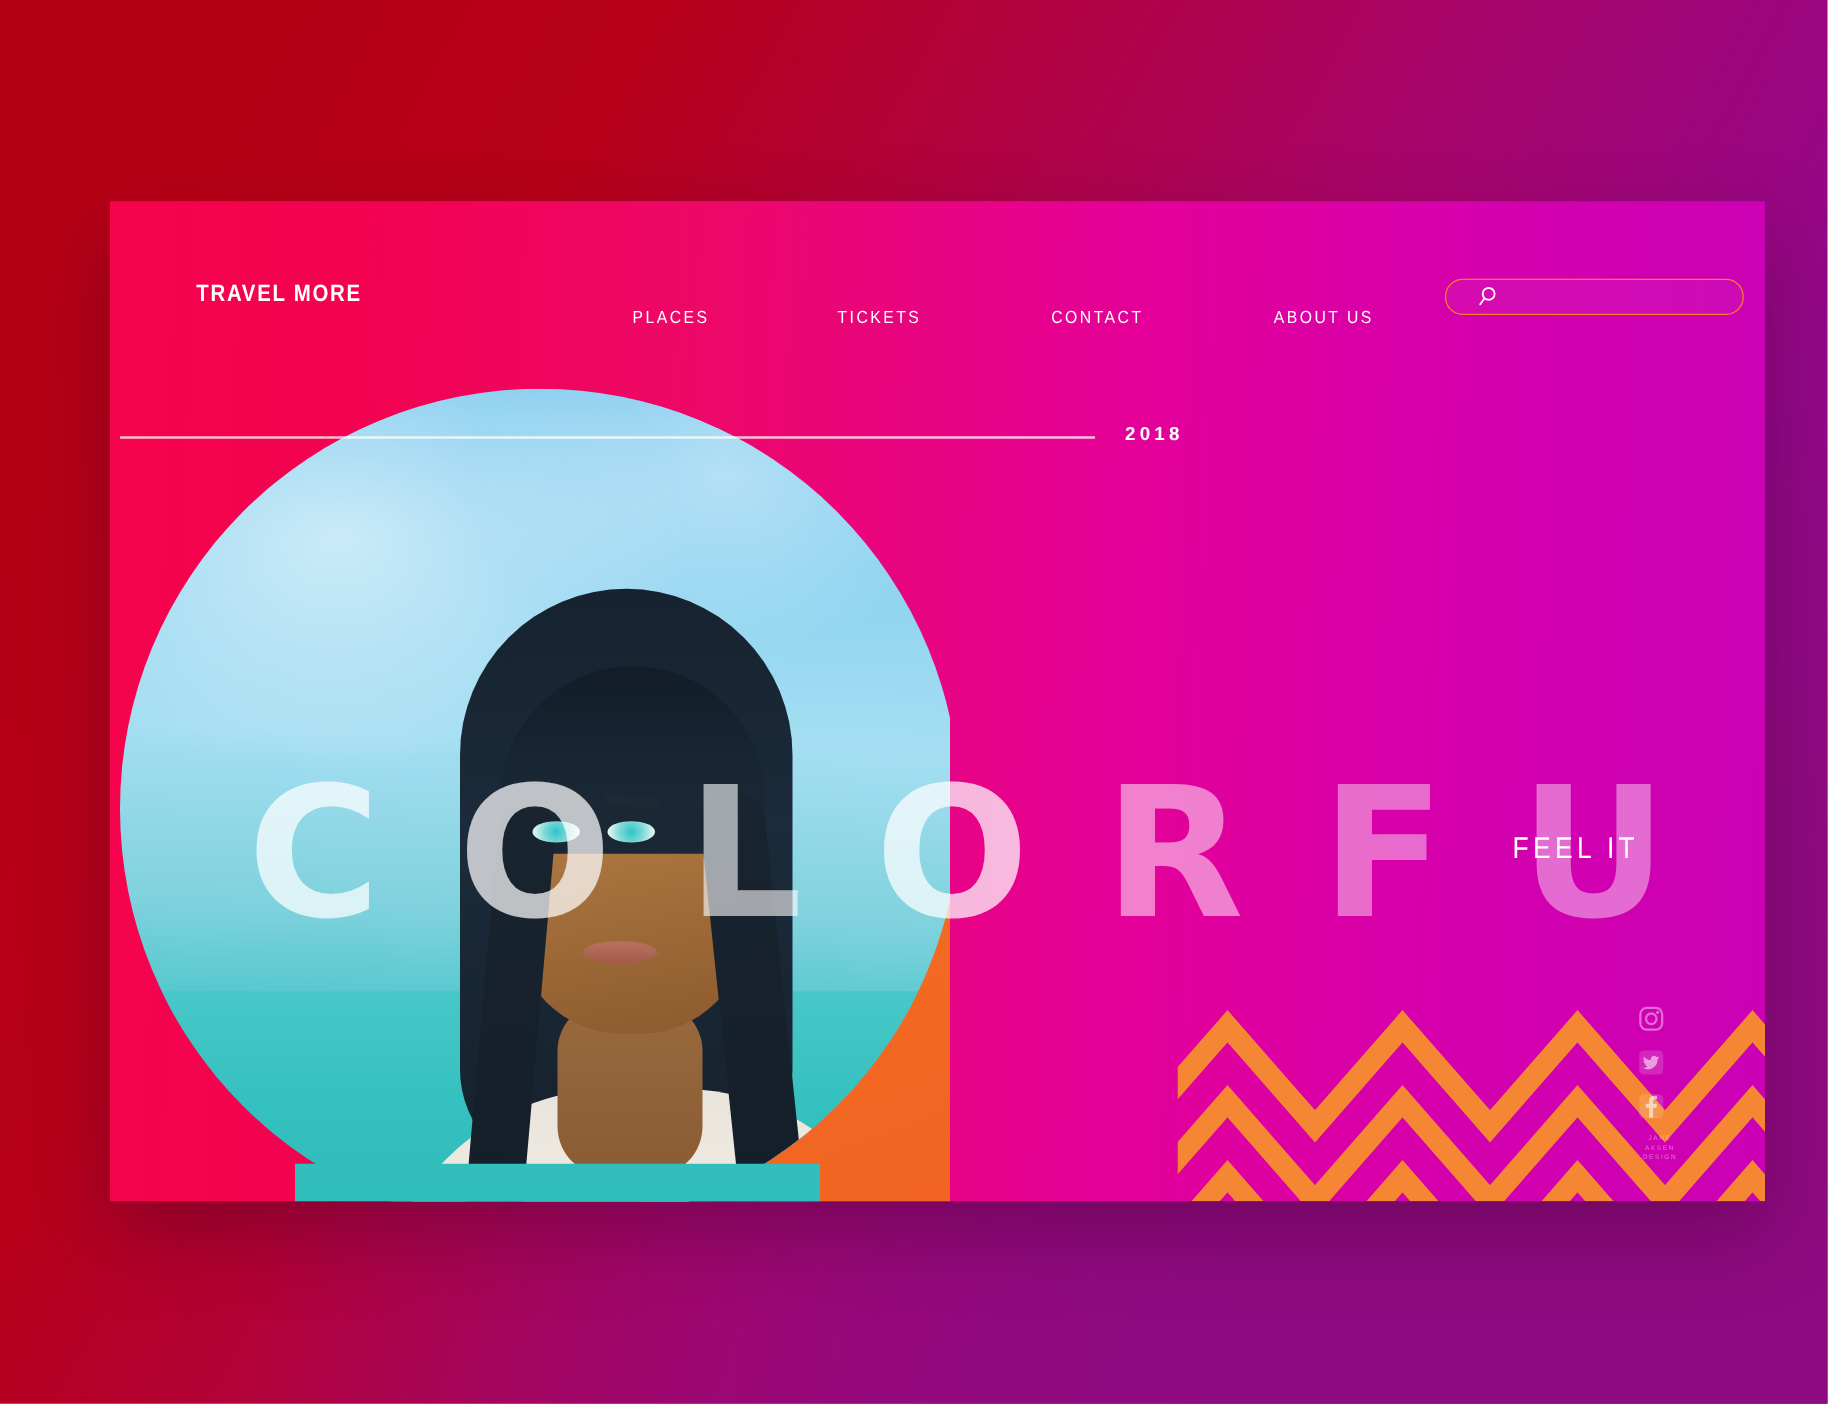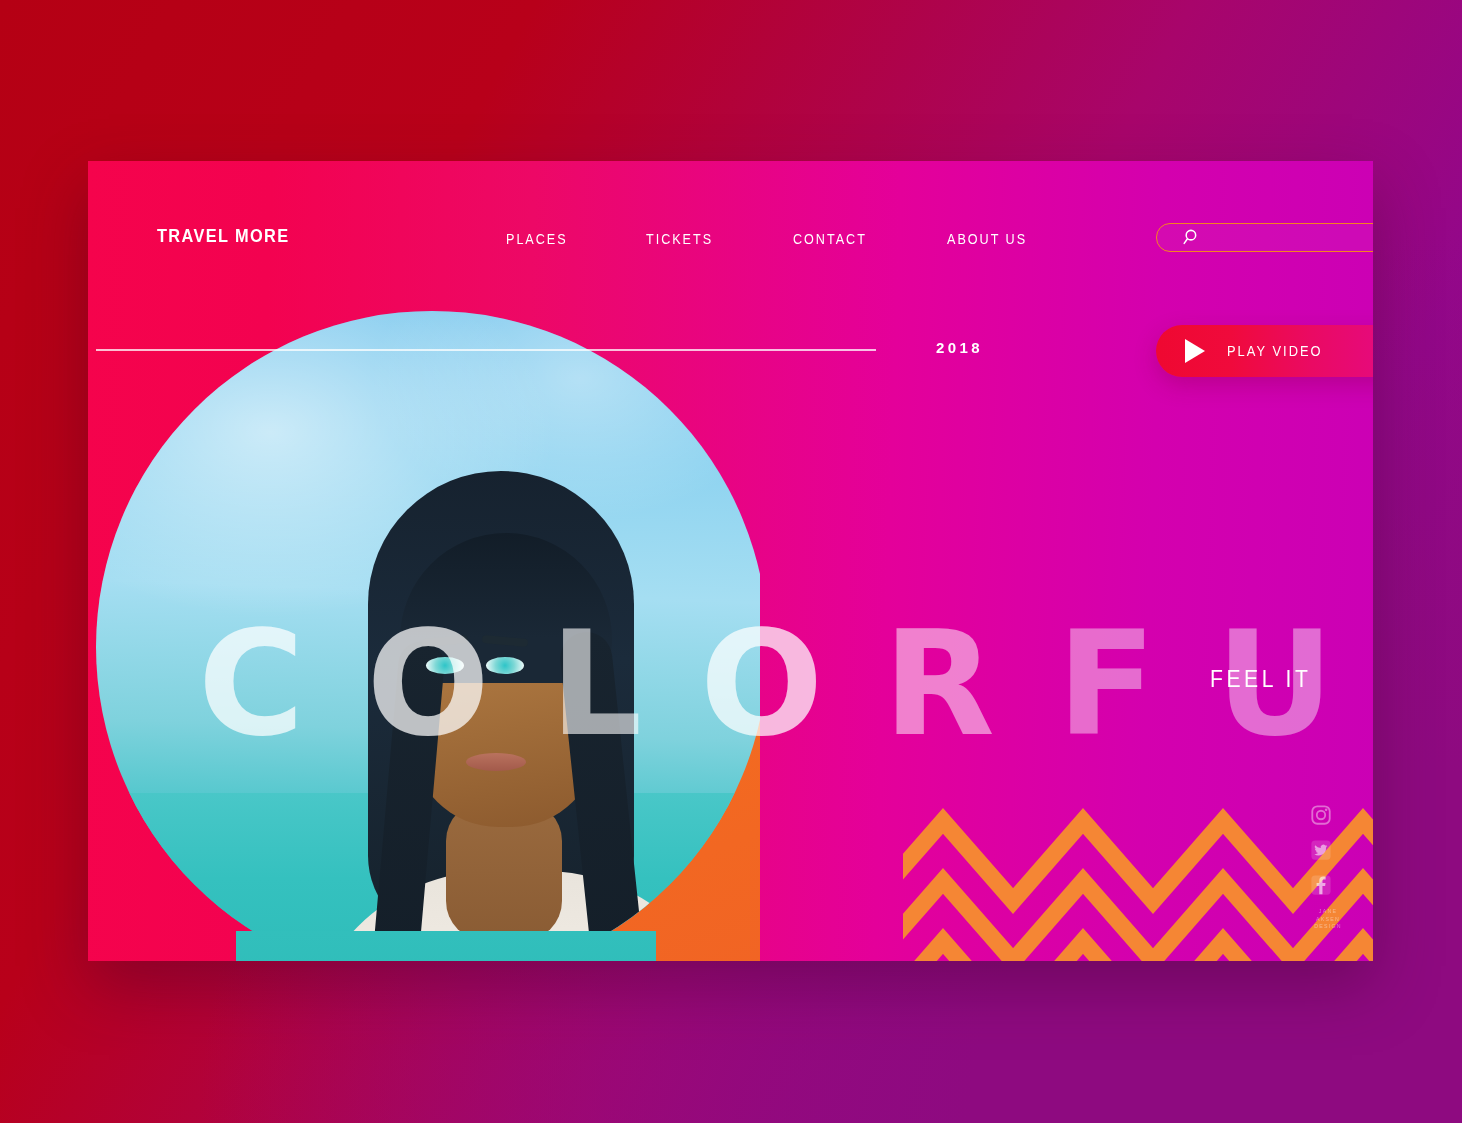--- a/index.html
+++ b/index.html
@@ -11,20 +11,21 @@
       linear-gradient(118deg, #b50014 0%, #b8001a 26%, #a8056b 58%, #93078a 78%, #8e0a80 100%);
   }
   .stage{position:relative;width:1462px;height:1123px;}
 
   
   .card{
     position:absolute;left:88px;top:161px;width:1285px;height:800px;
     background:linear-gradient(92deg,#f5034c 0%,#f30250 14%,#ed0866 34%,#e4009a 62%,#d400ae 82%,#cb00b5 100%);
     overflow:hidden;
     box-shadow:0 26px 60px rgba(60,0,40,.35);
+    padding-left:39px;
   }
 
   
   .photo-wrap{position:absolute;left:0;top:0;width:672px;height:800px;overflow:hidden;}
   .orange-circle{
     position:absolute;left:405px;top:449px;width:520px;height:520px;border-radius:50%;
     background:linear-gradient(160deg,#f4701f 0%,#f26722 45%,#ef5f28 100%);
   }
   .photo-circle{
     position:absolute;left:8px;top:150px;width:672px;height:672px;border-radius:50%;
@@ -104,21 +105,21 @@
     position:absolute;right:0;bottom:0;width:470px;height:180px;overflow:hidden;
   }
 
   
   .nav{position:absolute;left:0;top:0;width:100%;height:160px;}
   .logo{
     position:absolute;left:69px;top:64px;color:#fff;font-size:19px;font-weight:700;
     letter-spacing:1.6px;font-family:"Liberation Sans Narrow","Liberation Sans",sans-serif;
     transform:scaleX(.86);transform-origin:left center;white-space:nowrap;
   }
-  .menu{position:absolute;left:418px;top:70px;display:flex;gap:72px;}
+  .menu{position:absolute;left:418px;top:84px;display:flex;gap:96px;}
   .menu a{
     color:#fff;font-size:14px;letter-spacing:2.2px;text-decoration:none;font-weight:500;
     font-family:"Liberation Sans Narrow","Liberation Sans",sans-serif;
     transform:scaleX(.9);transform-origin:left center;display:inline-block;white-space:nowrap;
   }
   .search{
     position:absolute;left:1068px;top:62px;width:237px;height:27px;
     border:1.5px solid #f58220;border-radius:14px;
     background:rgba(255,255,255,.04);
   }
@@ -140,21 +141,20 @@
     margin-left:22px;color:#fff;font-size:14px;letter-spacing:2.2px;font-weight:500;
     font-family:"Liberation Sans Narrow","Liberation Sans",sans-serif;
     transform:scaleX(.92);transform-origin:left center;white-space:nowrap;
   }
 
   
   .rule{position:absolute;left:8px;top:188px;width:780px;height:2px;background:rgba(255,255,255,.75);}
   .year{
     position:absolute;left:812px;top:178px;color:#fff;font-size:15px;font-weight:700;letter-spacing:3.4px;
     font-family:"Liberation Sans Narrow","Liberation Sans",sans-serif;
-    margin-left:36px;
   }
 
   
   .tagline{position:absolute;left:69px;top:268px;}
   .tagline div{
     color:#fff;font-size:19px;letter-spacing:1.7px;line-height:36px;font-weight:400;
     font-family:"Liberation Sans Narrow","Liberation Sans",sans-serif;
     transform:scaleX(.93);transform-origin:left center;white-space:nowrap;
   }
 
@@ -231,24 +231,20 @@
         <a href="#">ABOUT US</a>
       </div>
       <div class="search">
         <svg class="mag" viewBox="0 0 24 24">
           <circle cx="10" cy="9" r="6" fill="none" stroke="#ffffff" stroke-width="1.9"></circle>
           <line x1="5.6" y1="13.6" x2="1.5" y2="19.5" stroke="#ffffff" stroke-width="1.9" stroke-linecap="round"></line>
         </svg>
       </div>
     </div>
 
-    <div class="play-btn">
-      <div class="play-tri"></div>
-      <div class="play-label">PLAY VIDEO</div>
-    </div>
 
     <div class="rule"></div>
     <div class="year">2018</div>
 
 
     <div class="headline">
       <span style="margin-left:80px">C</span>
       <span style="margin-left:62px">O</span>
       <span style="margin-left:60px;color:rgba(255,255,255,.60)">L</span>
       <span style="margin-left:58px">O</span>

